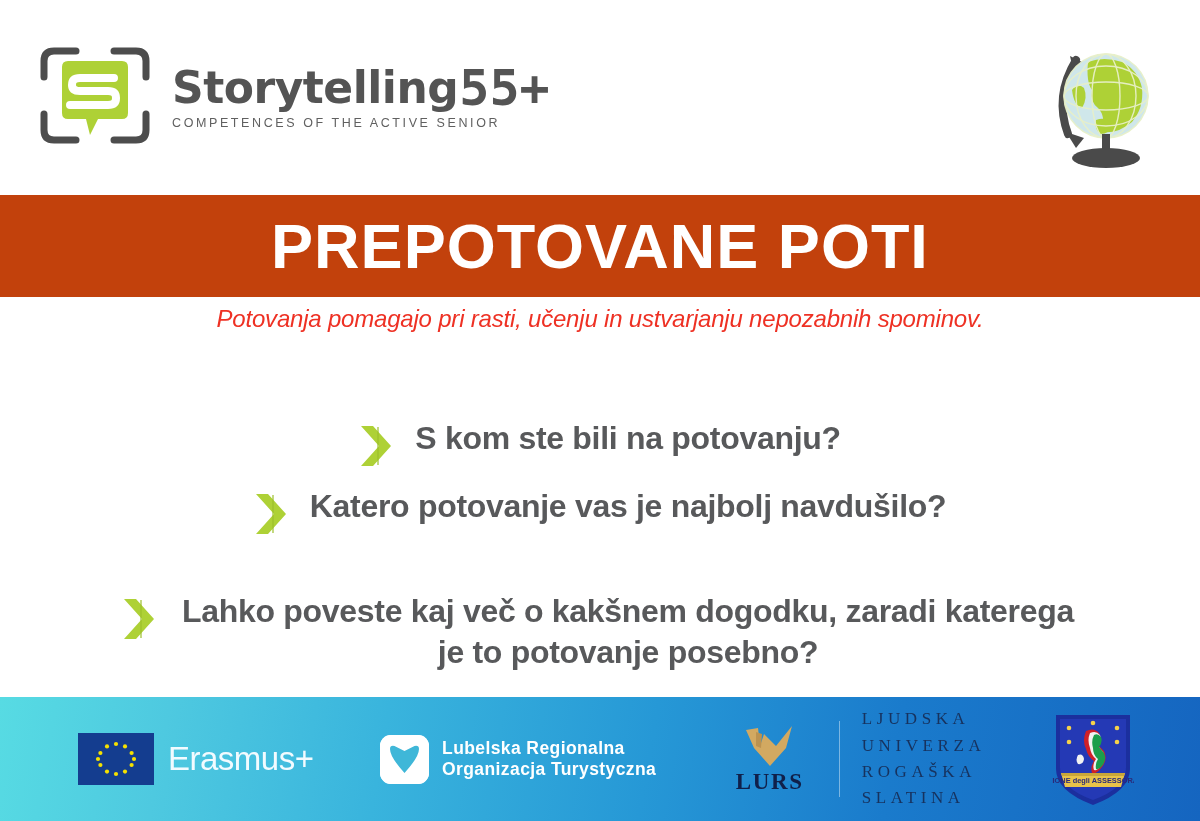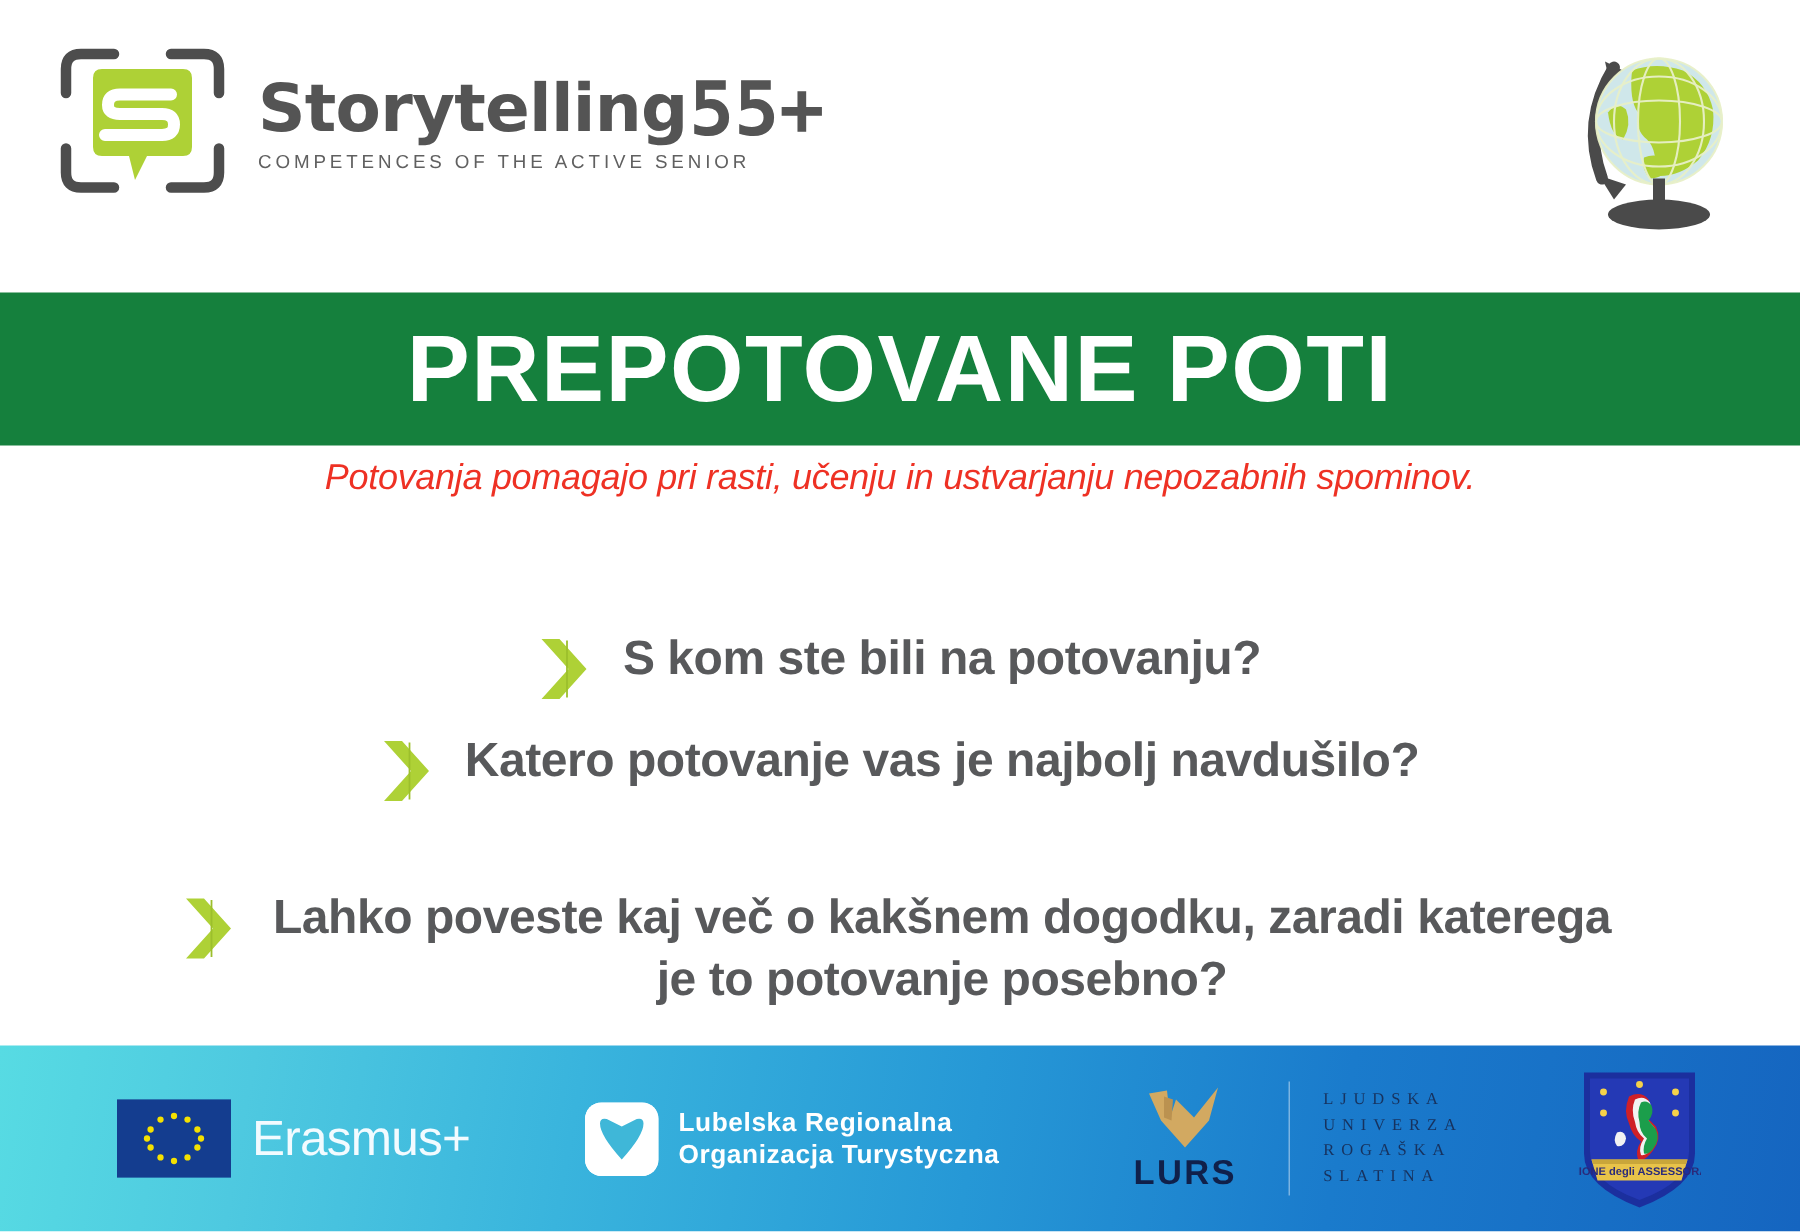--- a/index.html
+++ b/index.html
@@ -15,21 +15,21 @@
   .slide {
     position: relative;
     width: 1200px;
     height: 821px;
     background: #ffffff;
   }
 
   
   .header {
     position: absolute;
-    top: 1px; left: 0;
+    top: 16px; left: 0;
     width: 1200px;
     height: 195px;
     background: #ffffff;
   }
 
   .brand-lockup {
     position: absolute;
     left: 36px;
     top: 27px;
     display: flex;
@@ -90,21 +90,21 @@
     width: 118px;
     height: 140px;
   }
 
   
   .title-bar {
     position: absolute;
     top: 195px; left: 0;
     width: 1200px;
     height: 102px;
-    background: #15803d;
+    background: #c2410c;
     display: flex;
     align-items: center;
     justify-content: center;
   }
 
   .title-text {
     color: #ffffff;
     font-size: 63px;
     font-weight: bold;
     letter-spacing: 1px;
@@ -229,31 +229,31 @@
 
   
   .lurs-block { display: flex; align-items: center; gap: 22px; }
   .lurs { display: flex; flex-direction: column; align-items: center; width: 94px; }
   .lurs-mark { width: 56px; height: 44px; }
   .lurs-name {
     color: #10204a;
     font-size: 23px;
     font-weight: bold;
     letter-spacing: 1.6px;
-    font-family: Liberation Sans, sans-serif;
+    font-family: Liberation Serif, serif;
     margin-top: 1px;
   }
   .lurs-sep {
     width: 1px;
     height: 76px;
     background: rgba(255,255,255,0.42);
   }
   .lurs-uni {
     color: #17325e;
-    font-size: 11px;
+    font-size: 17px;
     letter-spacing: 4.6px;
     line-height: 1.55;
     font-family: "Liberation Serif", serif;
     white-space: nowrap;
   }
 
   
   .shield { width: 82px; height: 96px; flex: none; }
 
 </style>

